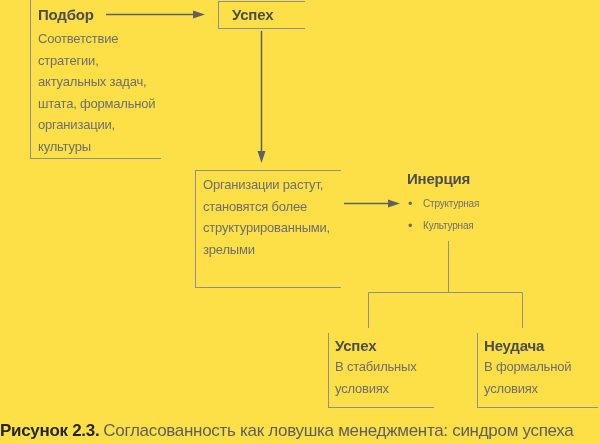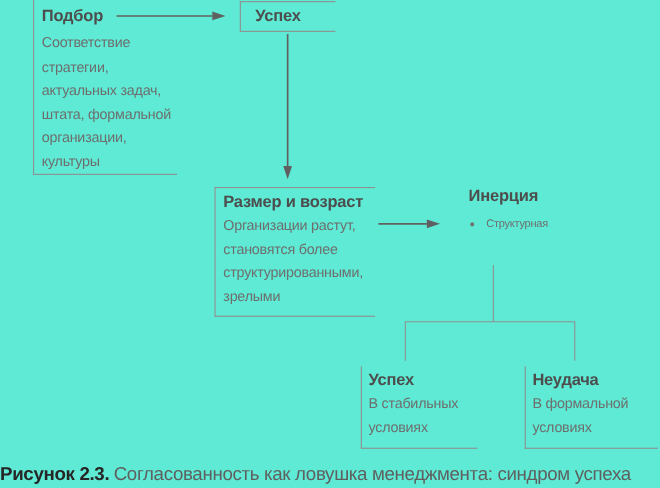--- a/index.html
+++ b/index.html
@@ -1,37 +1,37 @@
 <!DOCTYPE html>
 <html style="--border: #909090; --arrow: #606060; --title: #4d4d4d; --body: #6e6e6e; --caption-label: #262626; --caption-text: #5f5f5f;"><head>
 <meta charset="utf-8">
 <style>
   html,body{margin:0;padding:0;background:#ffffff;}
   .stage{
-    position:relative;width:600px;height:444px;background:#5eead4;overflow:hidden;
+    position:relative;width:600px;height:444px;background:#fde047;overflow:hidden;
     font-family:"Liberation Sans","DejaVu Sans",sans-serif;
     letter-spacing:-0.2px;
   }
   .overlay{position:absolute;left:0;top:0;width:600px;height:444px;}
   .arrow{stroke:var(--arrow);stroke-width:1.5;fill:none;}
   .head{fill:var(--arrow);stroke:none;}
   .line{stroke:var(--border);stroke-width:1;fill:none;}
   .box{position:absolute;box-sizing:border-box;}
   .b-left{border-left:1px solid var(--border);}
   .b-top{border-top:1px solid var(--border);}
   .b-bottom{border-bottom:1px solid var(--border);}
   .box-title{font-size:15px;font-weight:bold;color:var(--title);line-height:20px;white-space:pre;}
   .box-body{font-size:13px;color:var(--body);line-height:21.5px;white-space:pre;}
   #box-podbor{left:30px;top:0;width:131px;height:159px;padding:5px 0 0 7px;}
   #box-podbor .box-title{margin-bottom:3px;}
   #box-uspeh-top{left:218px;top:1px;width:87px;height:28px;padding:4px 0 0 13px;}
   #box-uspeh-top .box-title{line-height:18px;}
   #box-razmer{left:195px;top:170px;width:146px;height:118px;padding:3px 0 0 7px;}
   #box-razmer .box-title{margin-bottom:0px;}
-  #inercia{position:absolute;left:426px;top:169px;}
+  #inercia{position:absolute;left:407px;top:169px;}
   #inercia .bullets{list-style:none;margin:4px 0 0 0;padding:0;}
   #inercia .bullets li{
     position:relative;padding-left:16px;font-size:10px;color:var(--body);
     line-height:21.5px;white-space:pre;
   }
   #inercia .bullets li::before{
     content:"\2022";position:absolute;left:1px;top:0;color:var(--body);font-size:13px;
   }
   #box-uspeh-bottom{left:328px;top:333px;width:106px;height:75px;padding:3px 0 0 6px;}
   #box-neudacha{left:477px;top:333px;width:121px;height:75px;padding:3px 0 0 6px;}
@@ -71,31 +71,31 @@
 штата, формальной
 организации,
 культуры</div>
   </div>
 
   <div class="box b-left b-top b-bottom" id="box-uspeh-top">
     <div class="box-title">Успех</div>
   </div>
 
   <div class="box b-left b-top b-bottom" id="box-razmer">
-    <div class="box-title">Размер и возраст</div>
     <div class="box-body">Организации растут,
 становятся более
 структурированными,
 зрелыми</div>
   </div>
 
   <div id="inercia">
     <div class="box-title">Инерция</div>
     <ul class="bullets">
       <li><span>Структурная</span></li>
+      <li><span>Культурная</span></li>
     </ul>
   </div>
 
   <div class="box b-left b-bottom" id="box-uspeh-bottom">
     <div class="box-title">Успех</div>
     <div class="box-body">В стабильных
 условиях</div>
   </div>
 
   <div class="box b-left b-bottom" id="box-neudacha">

